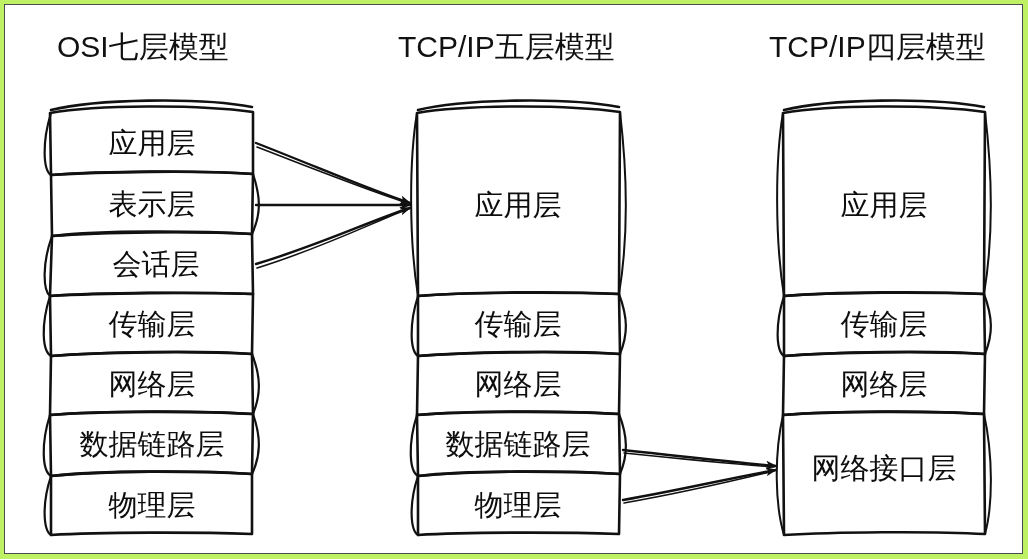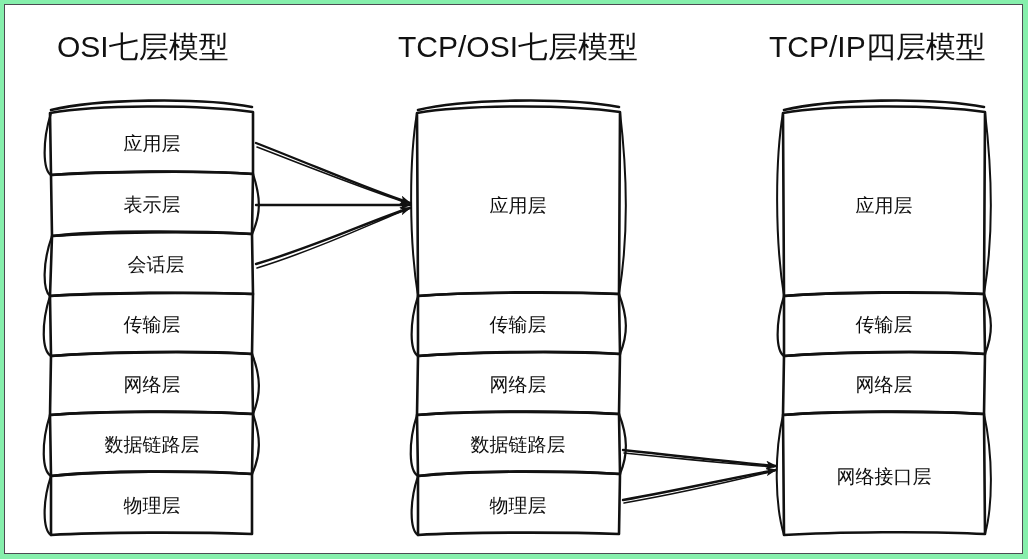--- a/index.html
+++ b/index.html
@@ -7,21 +7,21 @@
     padding: 0;
     background: #ffffff;
   }
   body {
     font-family: "Liberation Sans", "DejaVu Sans", sans-serif;
   }
   #canvas {
     position: relative;
     width: 1028px;
     height: 559px;
-    background: #86efac;
+    background: #bef264;
     overflow: hidden;
   }
   #frame {
     position: absolute;
     left: 4px;
     top: 4px;
     width: 1019px;
     height: 550px;
     border: 1.6px solid #4b4b52;
     box-sizing: border-box;
@@ -38,36 +38,36 @@
   .col-title {
     position: absolute;
     font-size: 30px;
     color: #111111;
     white-space: nowrap;
     letter-spacing: 0px;
     line-height: 1;
   }
   .layer-label {
     position: absolute;
-    font-size: 19px;
+    font-size: 29px;
     color: #0d0d0d;
     white-space: nowrap;
     text-align: center;
     line-height: 1;
     transform: translate(-50%, -50%);
   }
 </style>
 </head>
 <body>
 
 <div id="canvas">
   <div id="frame"></div>
 
   <div class="col-title" style="left:57px; top:32px;">OSI七层模型</div>
-  <div class="col-title" style="left:398px; top:32px;">TCP/OSI七层模型</div>
+  <div class="col-title" style="left:398px; top:32px;">TCP/IP五层模型</div>
   <div class="col-title" style="left:769px; top:32px;">TCP/IP四层模型</div>
 
   <svg class="sketch" viewBox="0 0 1028 559" xmlns="http://www.w3.org/2000/svg">
     <defs>
       <marker id="arrowhead" markerWidth="11" markerHeight="9" refX="10" refY="4.5" orient="auto" markerUnits="userSpaceOnUse">
         <path d="M0,0 L11,4.5 L0,9 L2.6,4.5 Z" fill="#111111"></path>
       </marker>
     </defs>
 
     <g fill="none" stroke="#111111" stroke-width="2.6" stroke-linecap="round" stroke-linejoin="round">
@@ -167,14 +167,14 @@
 
   <div class="layer-label" style="left:518px; top:205px;">应用层</div>
   <div class="layer-label" style="left:518px; top:324px;">传输层</div>
   <div class="layer-label" style="left:518px; top:384px;">网络层</div>
   <div class="layer-label" style="left:518px; top:444px;">数据链路层</div>
   <div class="layer-label" style="left:518px; top:505px;">物理层</div>
 
   <div class="layer-label" style="left:884px; top:205px;">应用层</div>
   <div class="layer-label" style="left:884px; top:324px;">传输层</div>
   <div class="layer-label" style="left:884px; top:384px;">网络层</div>
-  <div class="layer-label" style="left:884px; top:468px;margin-top:8px;">网络接口层</div>
+  <div class="layer-label" style="left:884px; top:468px;">网络接口层</div>
 </div>
 
 </body></html>

